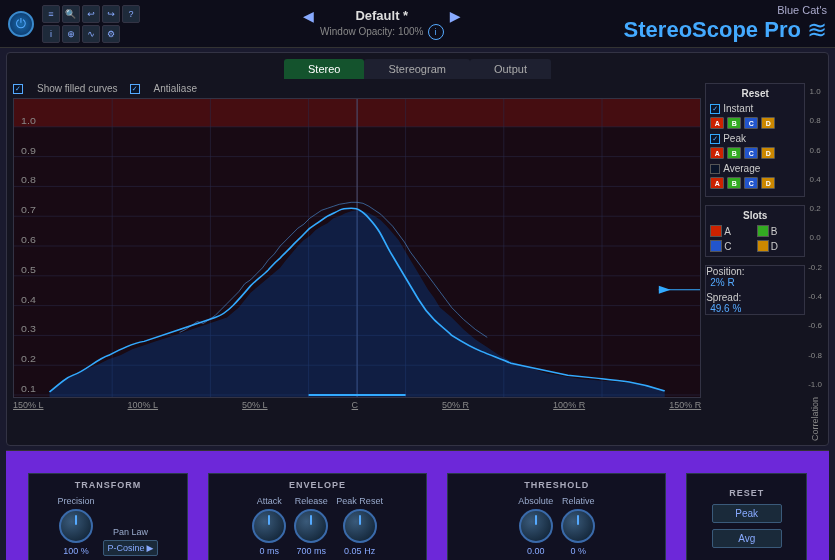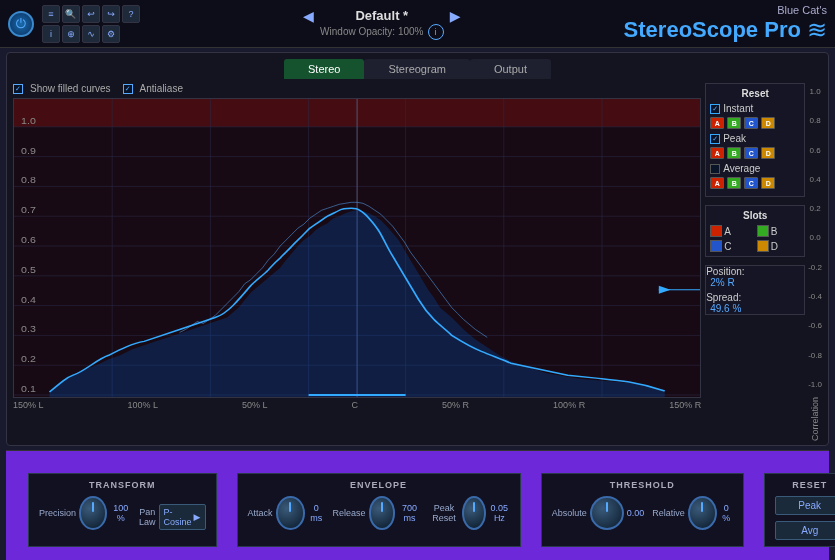--- a/index.html
+++ b/index.html
@@ -158,21 +158,21 @@
       display: flex;
       gap: 12px;
       margin-bottom: 4px;
       font-size: 10px;
       color: #aaa;
       align-items: center;
     }
     .checkbox-label {
       display: flex;
       align-items: center;
-      gap: 7px;
+      gap: 14px;
       cursor: pointer;
     }
     .cb {
       width: 10px; height: 10px;
       border: 1px solid #5af;
       background: #0a1428;
       display: flex; align-items: center; justify-content: center;
       font-size: 7px;
       color: #5af;
     }
@@ -188,20 +188,21 @@
       width: 100%;
       height: 100%;
     }
 
     .chart-x-labels {
       display: flex;
       justify-content: space-between;
       font-size: 9px;
       color: #888;
       padding: 2px 0;
+      text-decoration: underline;
     }
 
     
     .right-panel {
       width: 100px;
       display: flex;
       flex-direction: column;
       gap: 4px;
     }
 
@@ -317,21 +318,21 @@
 
     .knobs-row {
       display: flex;
       gap: 8px;
       justify-content: center;
       align-items: flex-end;
     }
 
     .knob-item {
       display: flex;
-      flex-direction: row;
+      flex-direction: column;
       align-items: center;
       gap: 3px;
     }
 
     .knob-label {
       color: #99aacc;
       font-size: 9px;
       text-align: center;
     }
 

